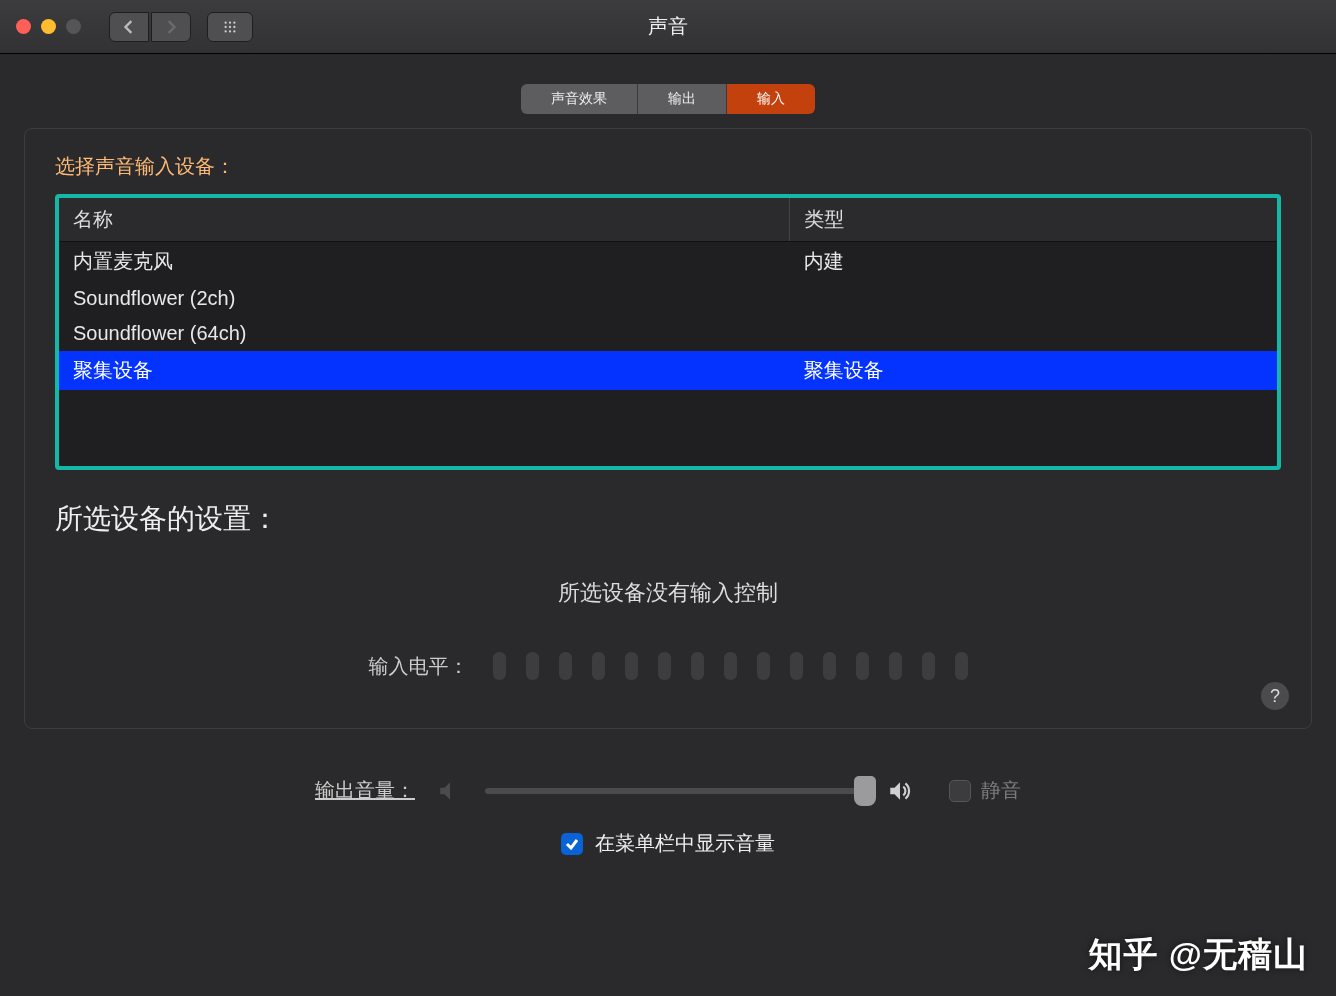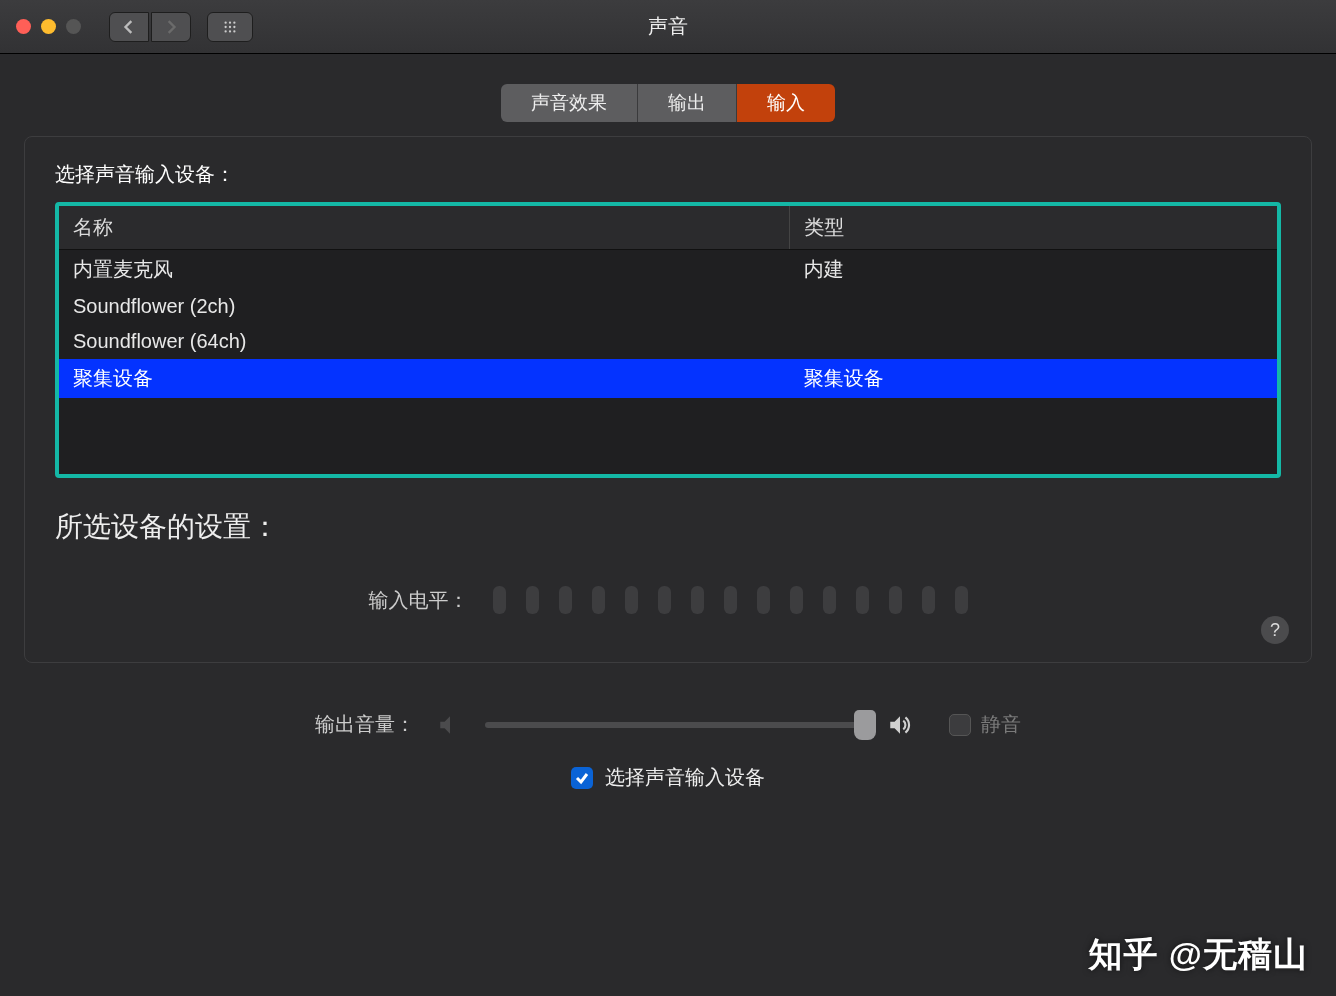--- a/index.html
+++ b/index.html
@@ -18,44 +18,44 @@
   .navbtn svg { width: 14px; height: 14px; }
   .wintitle { position: absolute; left: 0; right: 0; text-align: center; font-size: 20px; font-weight: 500; color: #eee; pointer-events: none; }
   .searchwrap { margin-left: auto; display: flex; align-items: center; background: #202022; border: 1px solid #555; border-radius: 6px; height: 32px; width: 290px; padding: 0 8px; }
   .searchwrap svg { width: 18px; height: 18px; fill: #8a8a8a; flex-shrink: 0; }
   .searchwrap input { background: transparent; border: none; outline: none; color: #ccc; font-size: 18px; margin-left: 6px; width: 100%; }
   .searchwrap input::placeholder { color: #7a7a7a; }
 
   .body { padding: 30px 24px 20px; }
   .tabs { display: flex; justify-content: center; margin-bottom: 14px; }
   .segctl { display: flex; border-radius: 6px; overflow: hidden; }
-  .segbtn { background: #5d5d5f; color: #eee; font-size: 19px; padding: 6px 30px; border: none; border-right: 1px solid #3a3a3c; cursor: pointer; }
+  .segbtn { background: #5d5d5f; color: #eee; font-size: 14px; padding: 6px 30px; border: none; border-right: 1px solid #3a3a3c; cursor: pointer; }
   .segbtn:last-child { border-right: none; }
   .segbtn.active { background: #c2410c; color: #fff; }
 
   .panel { border: 1px solid #3d3d3f; border-radius: 8px; padding: 24px 30px 18px; background: #2a2a2c; position: relative; }
-  .sectlabel { font-size: 20px; color: #ffffff; margin-bottom: 14px; }
+  .sectlabel { font-size: 20px; color: #fdba74; margin-bottom: 14px; }
   .tablewrap { border: 4px solid #14b8a6; border-radius: 4px; background: #1f1f21; height: 276px; overflow: hidden; }
   table { width: 100%; border-collapse: collapse; font-size: 20px; }
   thead th { text-align: left; padding: 8px 14px; background: #2b2b2d; color: #ddd; font-weight: 500; border-bottom: 1px solid #111; }
   thead th:first-child { border-right: 1px solid #444; width: 60%; }
   tbody td { padding: 6px 14px; color: #e8e8e8; }
   tbody tr.selected td { background: #0433ff; color: #fff; }
 
   .settingslabel { font-size: 28px; color: #eee; margin: 30px 0 40px; }
   .noctl { text-align: center; font-size: 22px; color: #ddd; margin-bottom: 44px; }
   .levelrow { display: flex; align-items: center; justify-content: center; gap: 24px; margin-bottom: 30px; }
   .levellabel { font-size: 20px; color: #ccc; }
   .pips { display: flex; gap: 20px; }
   .pip { width: 13px; height: 28px; background: #3d3d3f; border-radius: 6px; }
   .helpbtn { position: absolute; right: 22px; bottom: 18px; width: 28px; height: 28px; border-radius: 50%; background: #4b4b4d; color: #ddd; font-size: 18px; display: flex; align-items: center; justify-content: center; cursor: pointer; }
 
   .footer { padding: 28px 40px 20px; }
   .volrow { display: flex; align-items: center; gap: 22px; justify-content: center; }
-  .vollabel { font-size: 20px; color: #ccc; }
+  .vollabel { font-size: 20px; color: #ccc; text-decoration: underline; }
   .spkicon { width: 26px; height: 26px; fill: #4b4b4d; }
   .spkicon.on { fill: #d0d0d0; }
   .slider { position: relative; width: 380px; height: 6px; background: #4b4b4d; border-radius: 3px; }
   .slider .thumb { position: absolute; right: 0; top: 50%; transform: translate(50%, -50%); width: 22px; height: 30px; background: #9b9b9d; border-radius: 5px 5px 8px 8px; }
   .mutebox { display: flex; align-items: center; gap: 10px; margin-left: 14px; }
   .chkempty { width: 22px; height: 22px; border-radius: 5px; background: #3c3c3e; border: 1px solid #555; }
   .mutelabel { font-size: 20px; color: #7a7a7a; }
   .menurow { display: flex; align-items: center; justify-content: center; gap: 12px; margin-top: 26px; }
   .chkblue { width: 22px; height: 22px; border-radius: 5px; background: #0a63d6; display: flex; align-items: center; justify-content: center; }
   .chkblue svg { width: 14px; height: 14px; stroke: #fff; stroke-width: 3; fill: none; }
@@ -135,20 +135,21 @@
             </tr>
             <tr class="selected">
               <td>聚集设备</td>
               <td>聚集设备</td>
             </tr>
           </tbody>
       </table>
     </div>
 
     <div class="settingslabel">所选设备的设置：</div>
+    <div class="noctl">所选设备没有输入控制</div>
     <div class="levelrow">
       <div class="levellabel">输入电平：</div>
       <div class="pips" id="pips">
           <div class="pip"></div>
           <div class="pip"></div>
           <div class="pip"></div>
           <div class="pip"></div>
           <div class="pip"></div>
           <div class="pip"></div>
           <div class="pip"></div>
@@ -184,19 +185,19 @@
       <div class="chkempty"></div>
       <div class="mutelabel">静音</div>
     </div>
   </div>
   <div class="menurow">
     <div class="chkblue">
       <svg viewBox="0 0 14 14">
           <path d="M2 7 L6 11 L12 3"></path>
         </svg>
     </div>
-    <div class="menulabel">选择声音输入设备</div>
+    <div class="menulabel">在菜单栏中显示音量</div>
   </div>
 </div>
 
 <div class="watermark">
   <span class="zhi">知乎 @无穑山</span>
 </div>
 
 </body></html>

